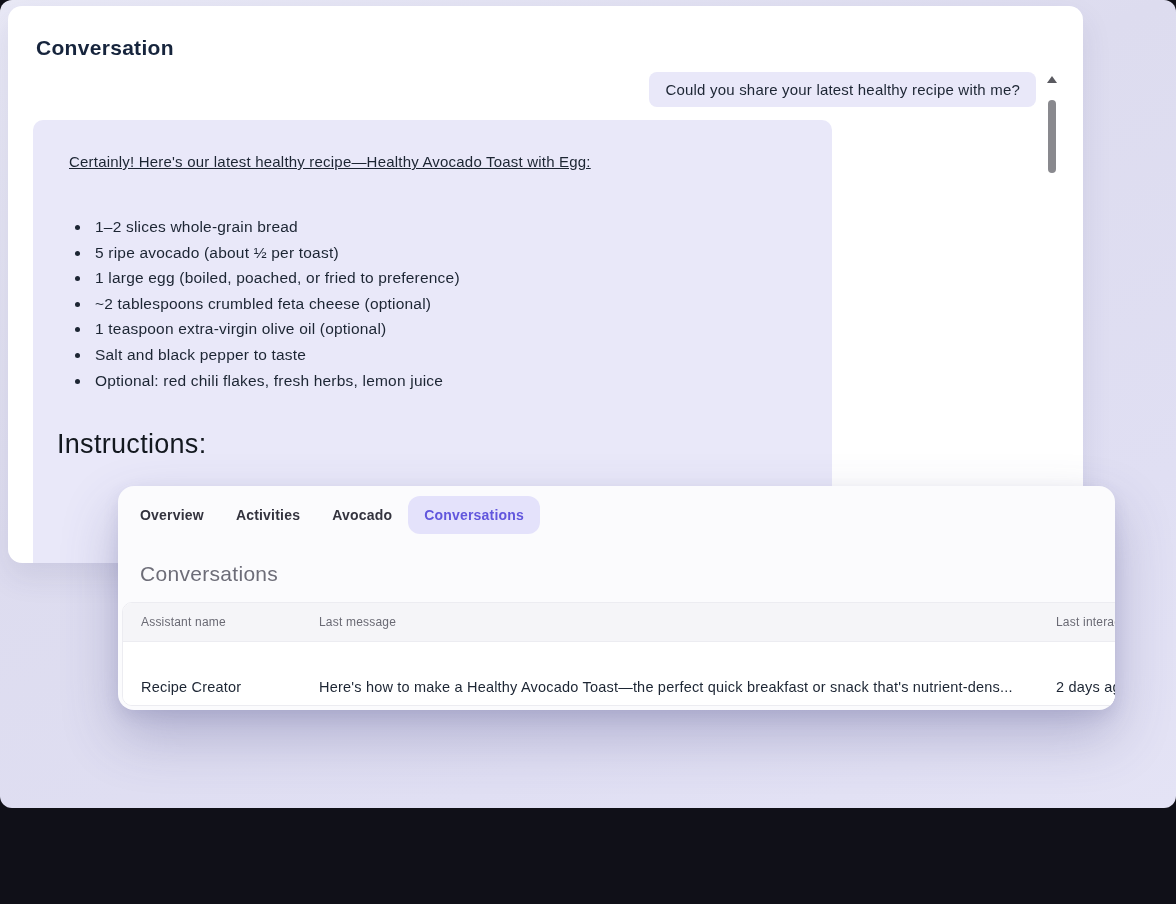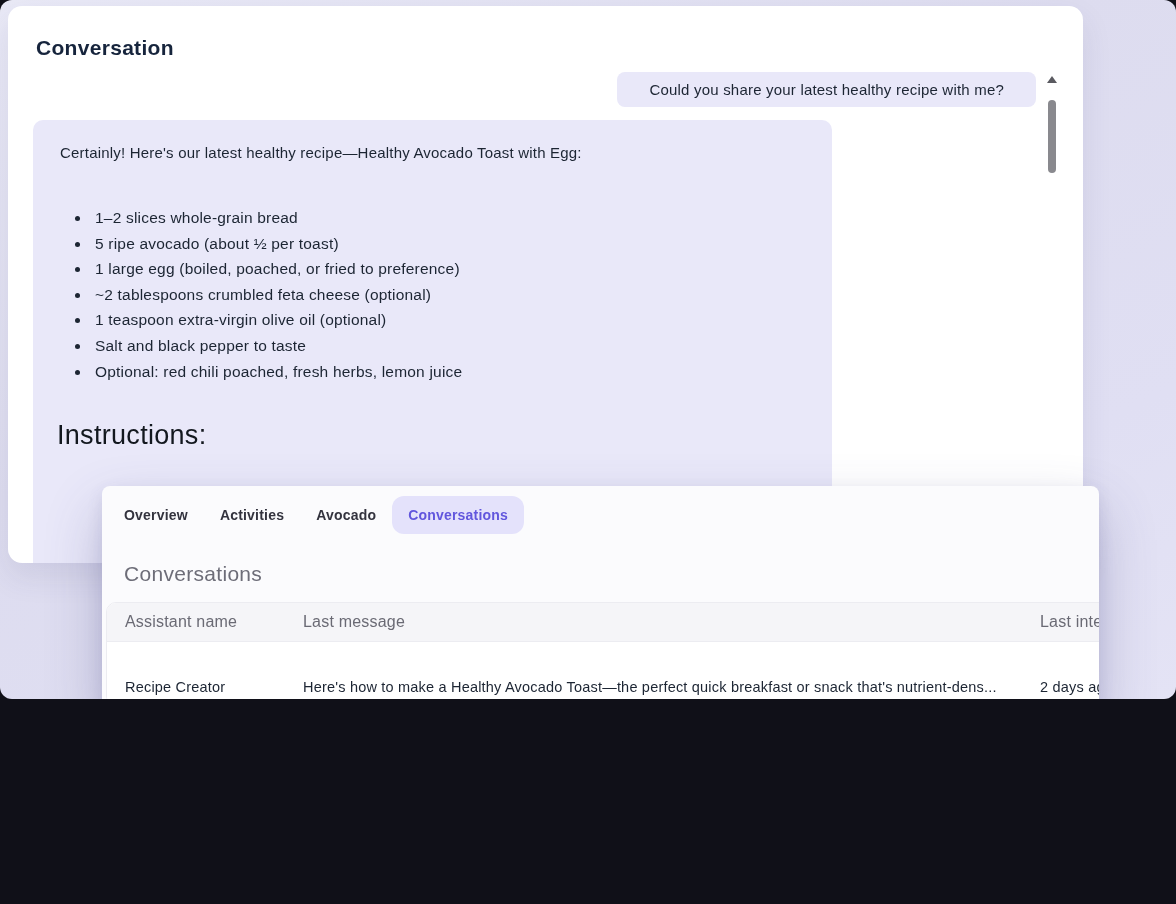--- a/index.html
+++ b/index.html
@@ -1,61 +1,61 @@
 <!DOCTYPE html>
 <html><head>
 <meta charset="utf-8">
 <style>
   html,body{margin:0;padding:0;background:#101018;}
   .screen{
-    position:relative;width:1176px;height:699px;overflow:hidden;border-radius:12px;
+    position:relative;width:1176px;height:808px;overflow:hidden;border-radius:12px;
     background:linear-gradient(155deg,#e9e9f6 0%,#dddcef 40%,#e0dff3 75%,#e4e3f5 100%);
     font-family:"Liberation Sans",sans-serif;
   }
   
   .chat-card{
     position:absolute;left:8px;top:6px;width:1075px;height:557px;background:#ffffff;
     border-radius:14px;box-shadow:0 14px 30px rgba(60,60,110,.10);overflow:hidden;
   }
   .chat-title{position:absolute;left:28px;top:30px;font-size:21px;font-weight:700;color:#16243c;letter-spacing:.3px;}
   .user-bubble{
     position:absolute;top:66px;right:47px;max-width:640px;background:#e9e8f9;border-radius:8px;
-    padding:9px 32px;font-size:15px;color:#1c2533;letter-spacing:.2px;white-space:nowrap;
+    padding:9px 16px;font-size:15px;color:#1c2533;letter-spacing:.2px;white-space:nowrap;
   }
   .scroll-up{position:absolute;top:70px;right:26px;width:0;height:0;
     border-left:5px solid transparent;border-right:5px solid transparent;border-bottom:7px solid #5a5a60;}
   .scroll-thumb{position:absolute;top:94px;right:27px;width:8px;height:73px;border-radius:4px;background:#89898e;}
   .assistant-bubble{
     position:absolute;left:25px;top:114px;width:799px;height:640px;background:#e9e8f9;
     border-radius:10px;padding:21px 24px;box-sizing:border-box;color:#1c2533;
   }
-  .assistant-intro{margin:3px;font-size:15px;letter-spacing:.2px;}
+  .assistant-intro{margin:12px;font-size:15px;letter-spacing:.2px;text-decoration:underline;}
   .md-heading{margin:44px 0 0;font-size:27px;font-weight:400;color:#13181f;letter-spacing:.3px;}
   .ingredients-list{margin:44px 0 0;padding:0 0 0 34px;font-size:15.5px;line-height:25.6px;letter-spacing:.2px;}
   .ingredients-list li{padding-left:4px;}
   .md-heading.second{margin-top:36px;}
   
   .panel-card{
-    position:absolute;left:102px;top:486px;width:997px;height:224px;background:#fbfbfd;border-radius:8px;
+    position:absolute;left:118px;top:486px;width:997px;height:224px;background:#fbfbfd;border-radius:16px;
     box-shadow:0 26px 55px rgba(70,70,130,.30),0 6px 16px rgba(70,70,130,.12);overflow:hidden;text-decoration:underline;
   }
   .tabs{position:absolute;left:6px;top:10px;display:flex;align-items:center;}
   .tab{padding:11px 16px;font-size:14px;font-weight:700;color:#33333e;letter-spacing:.2px;border-radius:12px;cursor:pointer;}
   .tab.active{background:#e4e2fb;color:#6156dd;}
   .panel-heading{position:absolute;left:22px;top:76px;font-size:21px;font-weight:400;color:#6d6d78;letter-spacing:.3px;}
   .table{
     position:absolute;left:4px;top:116px;width:1260px;background:#ffffff;
     border:1px solid #ececf1;border-radius:10px;overflow:hidden;
   }
   .thead{display:flex;height:38px;align-items:center;background:#f5f5f8;border-bottom:1px solid #ececf1;}
   .trow{display:flex;height:63px;align-items:center;background:#ffffff;cursor:pointer;}
   .col-name{width:178px;padding-left:18px;flex:0 0 auto;}
   .col-msg{width:737px;flex:0 0 auto;}
   .col-last{flex:1 1 auto;}
-  .th{font-size:16px;font-weight:500;color:#6a6a74;letter-spacing:.2px;}
+  .th{font-size:12px;font-weight:500;color:#6a6a74;letter-spacing:.2px;}
   .td{font-size:14.5px;color:#1c2533;letter-spacing:.2px;white-space:nowrap;margin-top:26px;}
 </style>
 </head>
 <body>
 
 <div class="screen">
 
   <div class="chat-card">
     <div class="chat-title">Conversation</div>
 
@@ -66,21 +66,21 @@
 
     <div class="assistant-bubble">
       <p class="assistant-intro">Certainly! Here's our latest healthy recipe—Healthy Avocado Toast with Egg:</p>
       <ul class="ingredients-list">
         <li>1–2 slices whole-grain bread</li>
         <li>5 ripe avocado (about ½ per toast)</li>
         <li>1 large egg (boiled, poached, or fried to preference)</li>
         <li>~2 tablespoons crumbled feta cheese (optional)</li>
         <li>1 teaspoon extra-virgin olive oil (optional)</li>
         <li>Salt and black pepper to taste</li>
-        <li>Optional: red chili poached, fresh herbs, lemon juice</li>
+        <li>Optional: red chili flakes, fresh herbs, lemon juice</li>
       </ul>
       <h2 class="md-heading second">Instructions:</h2>
     </div>
   </div>
 
   <div class="panel-card">
     <div class="tabs">
       <div class="tab">Overview</div>
       <div class="tab">Activities</div>
       <div class="tab">Avocado</div>

